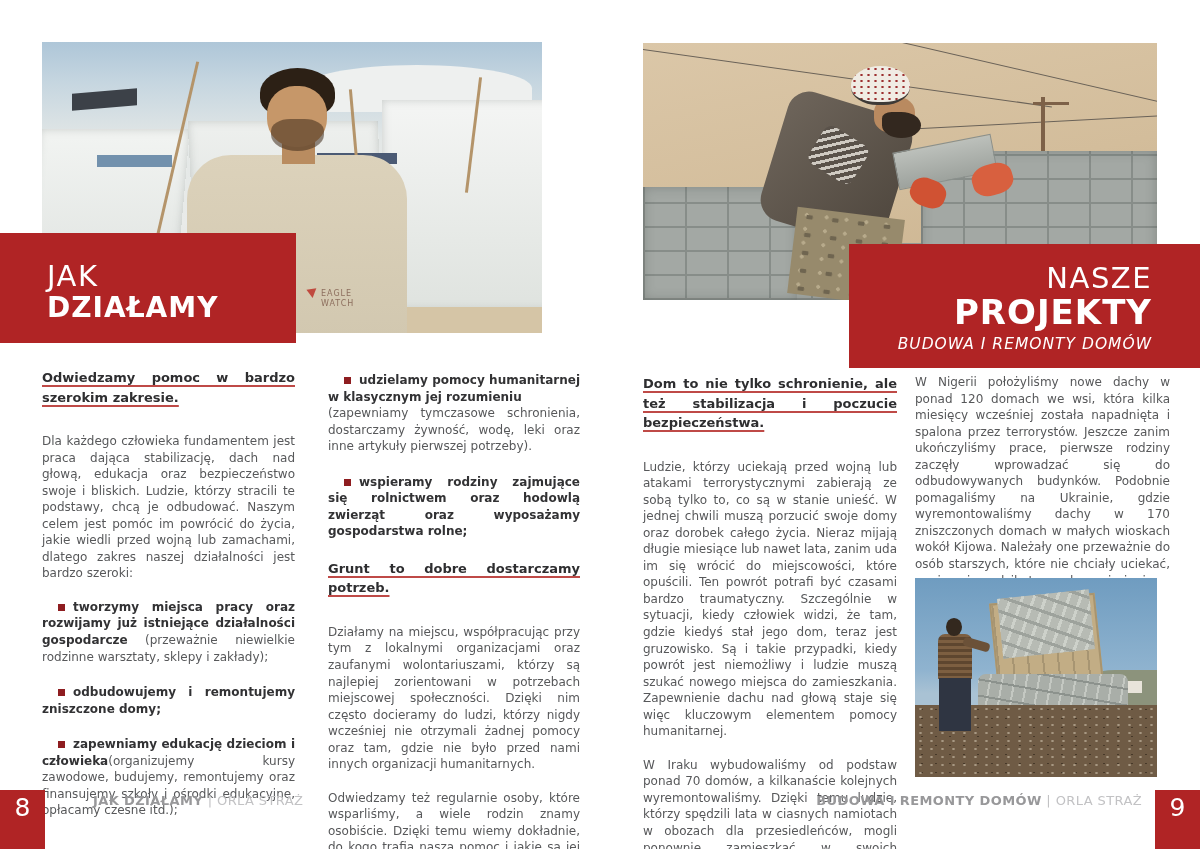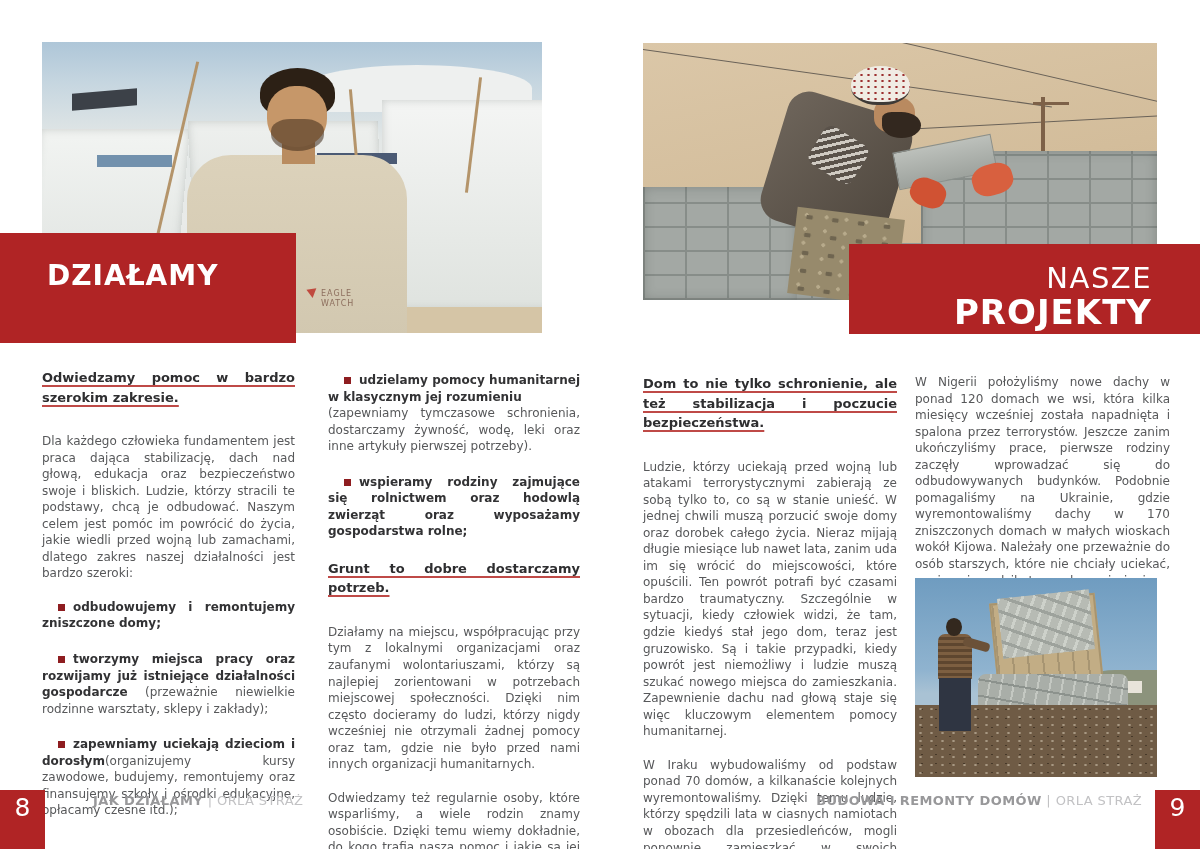--- a/index.html
+++ b/index.html
@@ -87,21 +87,21 @@
                      radial-gradient(rgba(30,22,14,.5) 1px,transparent 1.5px);
     background-size:11px 8px,14px 9px; }
   .tm-head { left:13%; top:20%; width:6.5%; height:9%; background:#33281e; border-radius:50%; }
   .tm-shirt { left:9.5%; top:28%; width:14%; height:23%; border-radius:7px 7px 0 0;
     background:repeating-linear-gradient(0deg,#7d5f41 0 3px,#5e462f 3px 6px); }
   .tm-arm { left:20%; top:31%; width:11%; height:4.5%; background:#6b5138; transform:rotate(16deg); border-radius:4px; }
   .tm-pants { left:10%; top:50%; width:13%; height:27%; background:#2f3542; }
   
   .banner { position:absolute; background:#b02425; color:#fff; box-sizing:border-box; }
   .banner-left { left:0; top:233px; width:296px; height:110px; padding:27px 0 0 47px; }
-  .banner-right { left:849px; top:244px; width:351px; height:90px; padding:18px 48px 0 0; text-align:right; }
+  .banner-right { left:849px; top:244px; width:351px; height:124px; padding:18px 48px 0 0; text-align:right; }
   .bl1 { font-size:29px; letter-spacing:1.5px; line-height:1.12; font-weight:normal; }
   .bl2 { font-size:28px; letter-spacing:1px; line-height:1.12; font-weight:bold; }
   .bl2r { font-size:34px; letter-spacing:1px; line-height:1.1; font-weight:bold; }
   .bsub { font-size:15.5px; font-style:italic; letter-spacing:1px; margin-top:3px; font-weight:normal; }
   
   .col { position:absolute; top:368px; text-align:justify; color:#57585a; font-size:12px; line-height:1.38; }
   .col-l1 { left:42px;  width:253px; }
   .col-l2 { left:328px; width:252px; top:372px; }
   .col-r1 { left:643px; width:254px; top:374px; }
   .col-r2 { left:915px; width:255px; top:374px; }
@@ -149,29 +149,30 @@
       <span class="logo-mark"></span>
       <span class="logo-text">
         <span>EAGLE</span>
           <br>
         <span>WATCH</span>
       </span>
     </div>
   </div>
 
   <div class="banner banner-left">
+    <div class="bl1">JAK</div>
     <div class="bl2">DZIAŁAMY</div>
   </div>
 
   <div class="col col-l1">
     <p class="heading">Odwiedzamy pomoc w bardzo szerokim zakresie.</p>
     <p>Dla każdego człowieka fundamentem jest praca dająca stabilizację, dach nad głową, edukacja oraz bezpieczeństwo swoje i bliskich. Ludzie, którzy stracili te podstawy, chcą je odbudować. Naszym celem jest pomóc im powrócić do życia, jakie wiedli przed wojną lub zamachami, dlatego zakres naszej działalności jest bardzo szeroki:</p>
+    <p class="bullet"><span class="sq"></span><span class="b">tworzymy miejsca pracy oraz rozwijamy już istniejące działalności gospodarcze</span><span> (przeważnie niewielkie rodzinne warsztaty, sklepy i zakłady);</span></p>
     <p class="bullet"><span class="sq"></span><span class="b">odbudowujemy i remontujemy zniszczone domy;</span><span></span></p>
-    <p class="bullet"><span class="sq"></span><span class="b">tworzymy miejsca pracy oraz rozwijamy już istniejące działalności gospodarcze</span><span> (przeważnie niewielkie rodzinne warsztaty, sklepy i zakłady);</span></p>
-    <p class="bullet"><span class="sq"></span><span class="b">zapewniamy uciekają dzieciom i dorosłym</span><span>(organizujemy kursy zawodowe, budujemy, remontujemy oraz finansujemy szkoły i ośrodki edukacyjne, opłacamy czesne itd.);</span></p>
+    <p class="bullet"><span class="sq"></span><span class="b">zapewniamy edukację dzieciom i człowieka</span><span>(organizujemy kursy zawodowe, budujemy, remontujemy oraz finansujemy szkoły i ośrodki edukacyjne, opłacamy czesne itd.);</span></p>
   </div>
 
   <div class="col col-l2">
     <p class="bullet"><span class="sq"></span><span class="b">udzielamy pomocy humanitarnej w klasycznym jej rozumieniu</span><span class="nl">(zapewniamy tymczasowe schronienia, dostarczamy żywność, wodę, leki oraz inne artykuły pierwszej potrzeby).</span></p>
     <p class="bullet"><span class="sq"></span><span class="b">wspieramy rodziny zajmujące się rolnictwem oraz hodowlą zwierząt oraz wyposażamy gospodarstwa rolne;</span><span></span></p>
     <p class="heading heading2">Grunt to dobre dostarczamy potrzeb.</p>
     <p>Działamy na miejscu, współpracując przy tym z lokalnymi organizacjami oraz zaufanymi wolontariuszami, którzy są najlepiej zorientowani w potrzebach miejscowej społeczności. Dzięki nim często docieramy do ludzi, którzy nigdy wcześniej nie otrzymali żadnej pomocy oraz tam, gdzie nie było przed nami innych organizacji humanitarnych.</p>
     <p>Odwiedzamy też regularnie osoby, które wsparliśmy, a wiele rodzin znamy osobiście. Dzięki temu wiemy dokładnie, do kogo trafia nasza pomoc i jakie są jej efekty.</p>
   </div>
 

